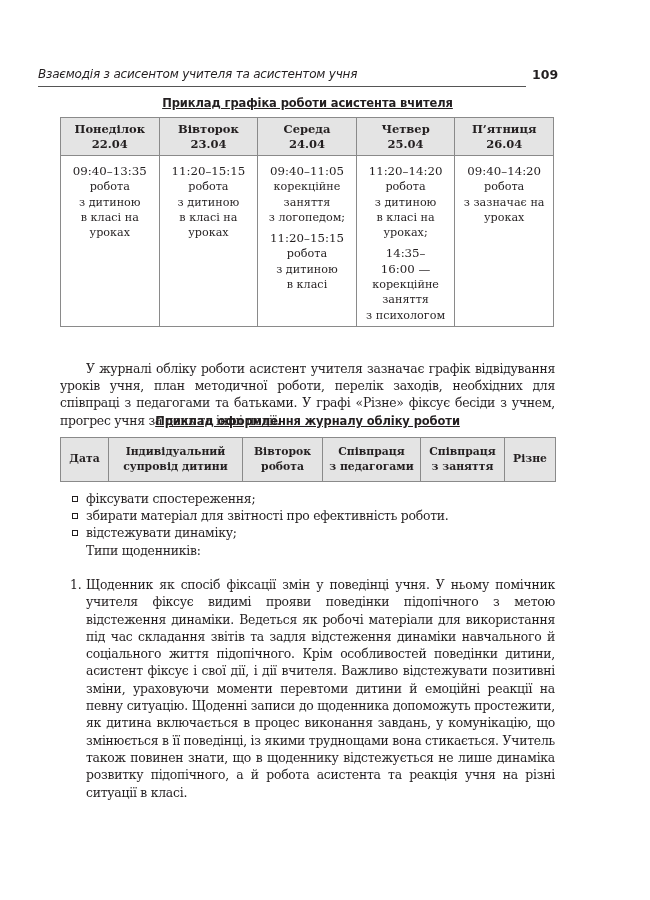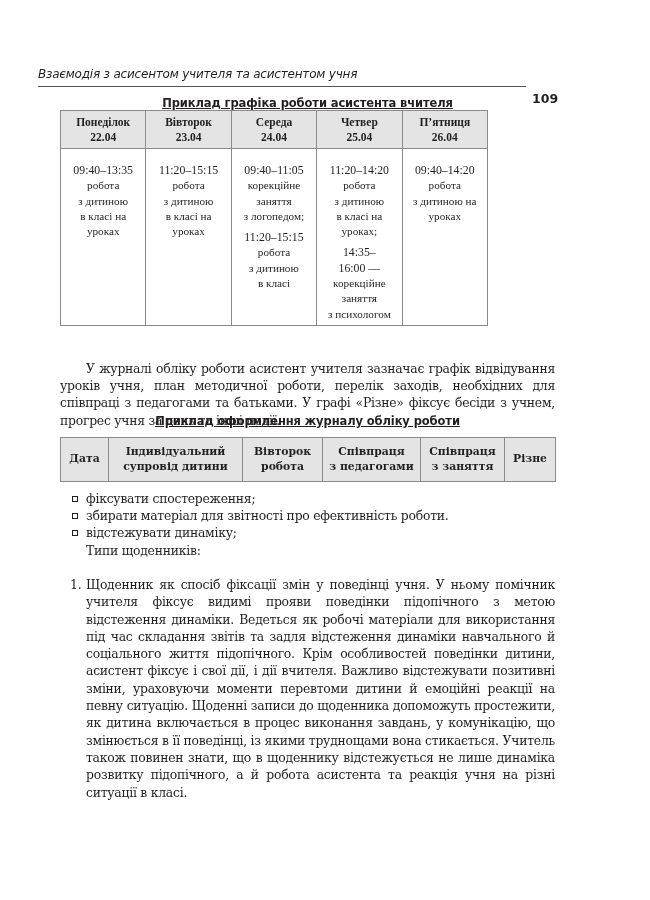--- a/index.html
+++ b/index.html
@@ -4,33 +4,33 @@
 <style>
   html, body { margin: 0; padding: 0; background: #ffffff; }
   body { width: 650px; height: 900px; position: relative; overflow: hidden; color: #231f20; }
   .page { position: absolute; left: 0; top: 0; width: 650px; height: 900px; }
 
   .running-head { position: absolute; left: 38px; top: 66px; width: 488px; height: 20px;
     border-bottom: 1px solid #555; }
   .running-title { position: absolute; left: 0; top: 1px; font-family: "DejaVu Sans", sans-serif;
     font-style: italic; font-size: 12px; color: #231f20; letter-spacing: -0.2px; }
   .page-number { position: absolute; left: 532px; top: 67px; font-family: "DejaVu Sans", sans-serif;
-    font-weight: bold; font-size: 12.5px; color: #231f20; margin-top: 24px; }
+    font-weight: bold; font-size: 12.5px; color: #231f20; }
 
   .caption { position: absolute; left: 60px; width: 495px; text-align: center;
     font-family: "DejaVu Sans", sans-serif; font-weight: bold; font-size: 11.5px; color: #231f20; letter-spacing: -0.1px; text-decoration: underline; }
   .caption.c1 { top: 96px; }
   .caption.c2 { top: 414px; }
 
   table { border-collapse: collapse; position: absolute; font-family: "DejaVu Serif", serif; color: #231f20; }
   table td, table th { border: 1px solid #8a8a8a; text-align: center; vertical-align: top; }
 
-  .schedule { left: 60px; top: 110px; width: 428px; table-layout: fixed; font-family: Liberation Serif, serif; }
+  .schedule { left: 60px; top: 117px; width: 494px; table-layout: fixed; }
   .schedule th { background: #e4e4e4; font-weight: bold; font-size: 11.5px; line-height: 15px; padding: 3px 2px 2px; height: 32px; vertical-align: middle; }
-  .schedule td { font-size: 11.2px; line-height: 15.3px; padding: 14px 2px 2px; height: 160px; }
+  .schedule td { font-size: 11.2px; line-height: 15.3px; padding: 8px 2px 2px; height: 160px; }
   .schedule .time { font-size: 11.8px; }
   .schedule .gap { display: block; height: 6px; }
 
   .journal { left: 60px; top: 437px; width: 495px; table-layout: fixed; }
   .journal th { background: #e4e4e4; font-weight: bold; font-size: 10.8px; line-height: 14.5px; height: 43px; padding: 0 1px; vertical-align: middle; }
 
   .body-text { position: absolute; left: 60px; width: 495px; font-family: "DejaVu Serif", serif;
     font-size: 12.4px; line-height: 17.2px; color: #231f20; text-align: justify; letter-spacing: -0.25px; }
   .para1 { top: 360px; text-indent: 26px; }
   .para2 { top: 490px; }
@@ -99,21 +99,21 @@
         <span class="gap"></span>
         <span class="time">14:35–</span><br>
         <span class="time">16:00 —</span><br>
         <span>корекційне</span><br>
         <span>заняття</span><br>
         <span>з психологом</span>
       </td>
       <td>
         <span class="time">09:40–14:20</span><br>
         <span>робота</span><br>
-        <span>з дитиною на</span><br>
+        <span>з зазначає на</span><br>
         <span>уроках</span>
       </td>
     </tr>
   </tbody>
     </table>
 
   <div class="body-text para1">У журналі обліку роботи асистент учителя зазначає графік відвідування уроків учня, план методичної роботи, перелік заходів, необхідних для співпраці з педагогами та батьками. У графі «Різне» фіксує бесіди з учнем, прогрес учня за день та інші події.</div>
 
   <div class="caption c2">Приклад оформлення журналу обліку роботи</div>
 

